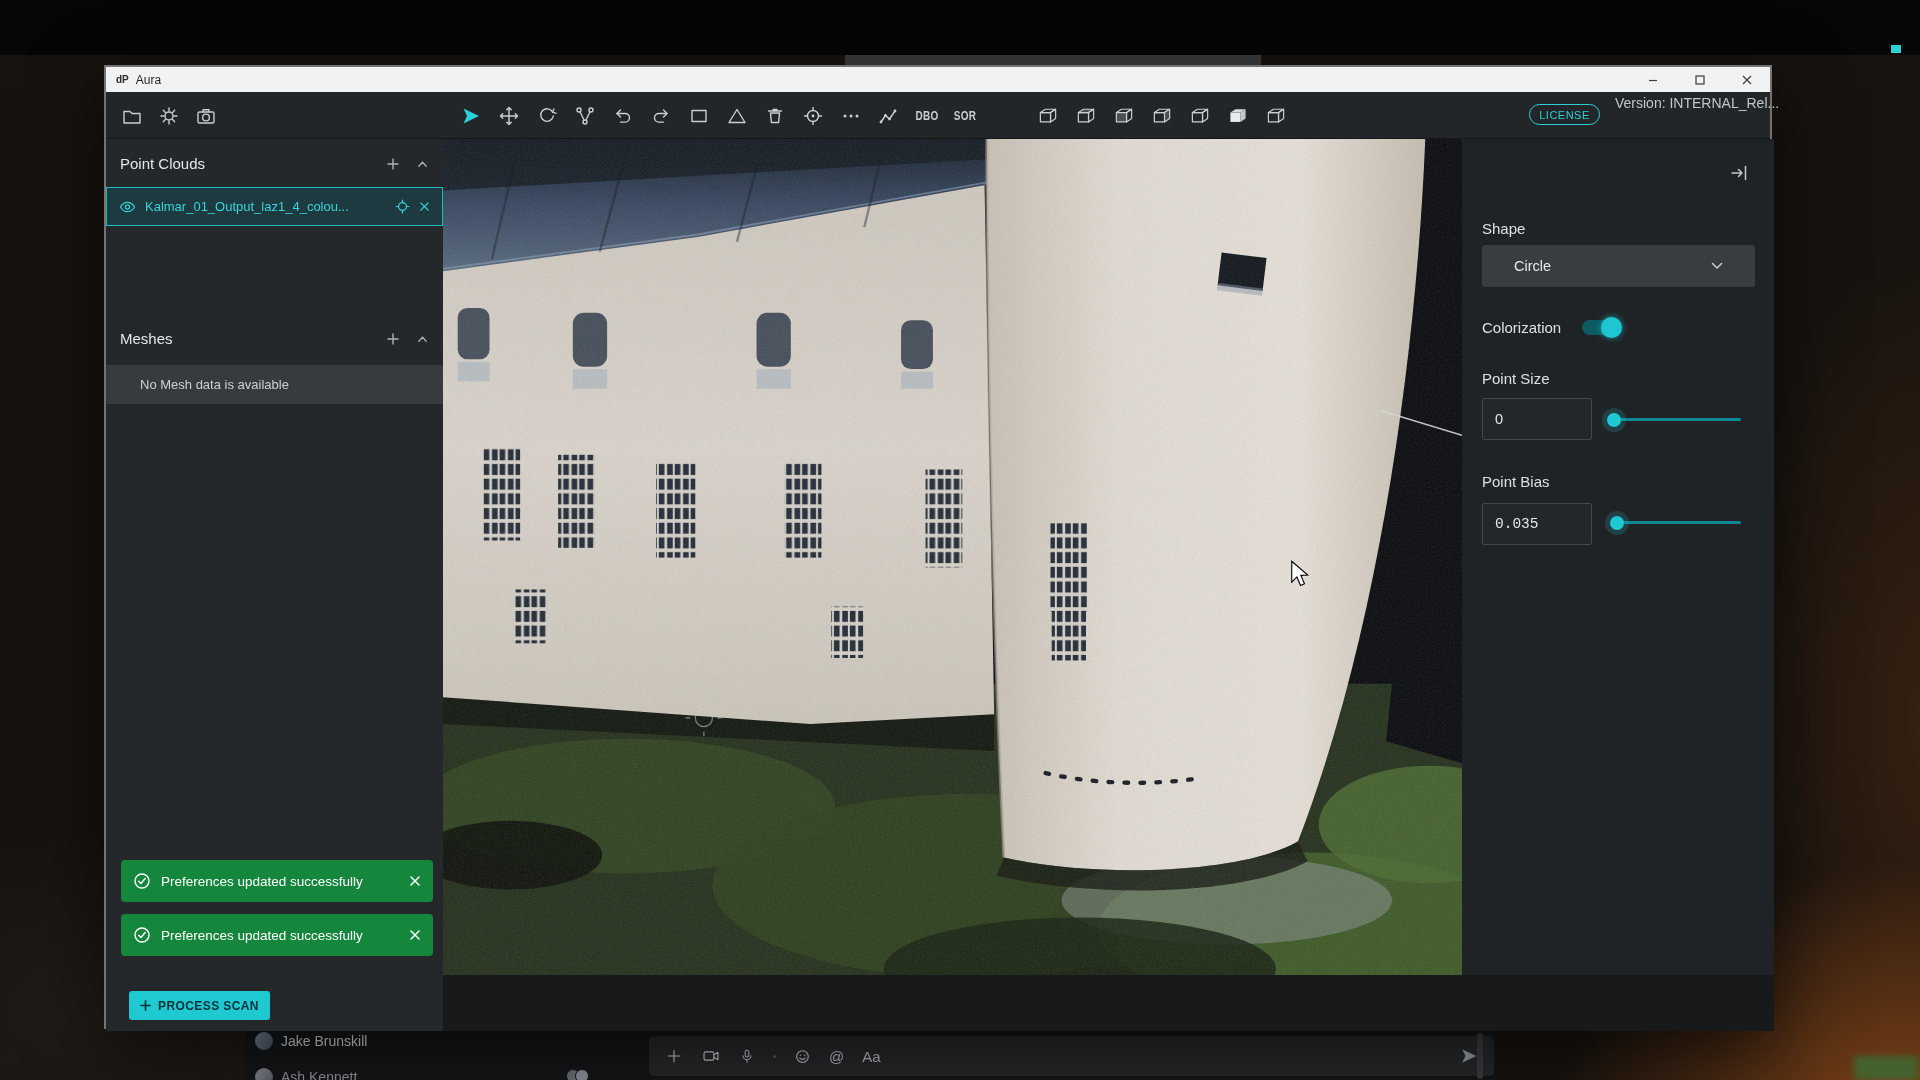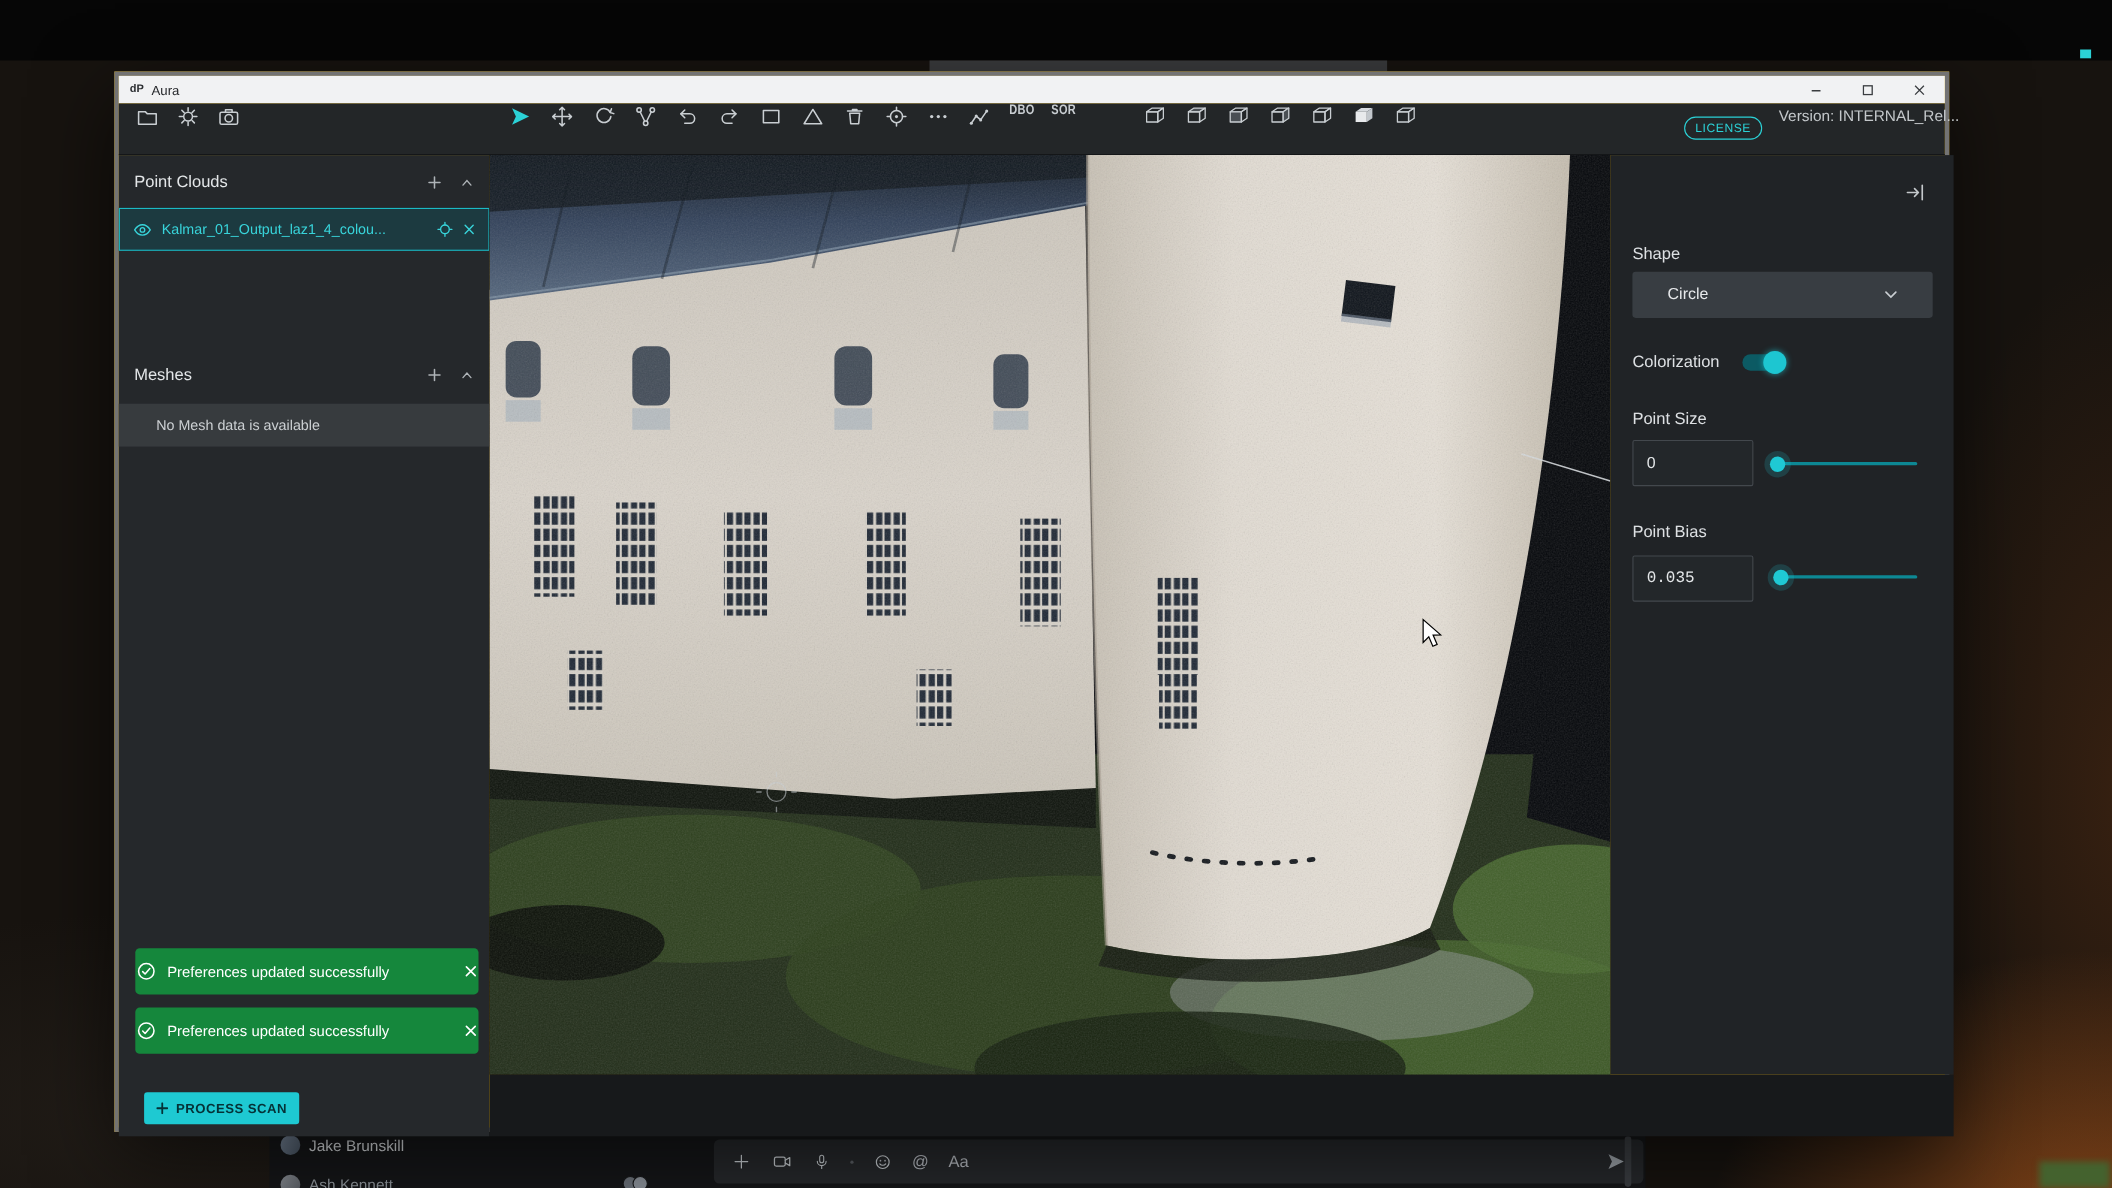--- a/index.html
+++ b/index.html
@@ -27,50 +27,50 @@
 #chat-members{left:321px;top:44px;position:absolute}
 #chat-members span{position:absolute;width:14px;height:14px;border-radius:50%;background:#6a7078;border:1px solid #17181a}
 #chat-members span:nth-child(2){left:9px;background:#8b9199}
 #chat-input{position:absolute;left:404px;top:11px;width:845px;height:40px;background:#26282b;border-radius:5px;display:flex;align-items:center;padding:0 16px;gap:18px;color:#b6bac0}
 #chat-input .txt{font-size:15px;color:#b6bac0}
 #chat-dot{width:3px;height:3px;border-radius:50%;background:#5a5e63}
 #chat-send{margin-left:auto}
 #chat-scroll{position:absolute;left:1232px;top:8px;width:6px;height:46px;border-radius:3px;background:#3a3d41}
 
 
-#win{left:104px;top:65px;width:1668px;height:964px;background:#eab308;box-shadow:0 22px 70px rgba(0,0,0,.6);border:4px solid #737373}
+#win{left:104px;top:65px;width:1668px;height:964px;background:#4d7c0f;box-shadow:0 22px 70px rgba(0,0,0,.6);border:2px solid #737373}
 
 #titlebar{left:0;top:0;width:100%;height:25px;background:#f1f2f3;display:flex;align-items:center;padding-left:10px;gap:7px}
 #app-logo{font-size:10px;font-weight:bold;color:#2a2d30}
 #win-title{font-size:12px;color:#1f2124}
 #win-ctrls{position:absolute;right:0;top:0;height:25px;display:flex}
 .win-btn{width:47px;height:25px;display:flex;align-items:center;justify-content:center}
 .win-btn svg{stroke:#3a3d40;fill:none;stroke-width:1.2}
 
 #toolbar{left:0;top:25px;width:100%;height:47px;background:#232628;border-bottom:1px solid #141618}
 .tgroup{position:absolute;top:0;height:47px;display:flex;align-items:center;gap:16px}
 #tg-left{left:15px;gap:15px}
 #tg-center{left:354px}
 #tg-views{left:931px}
-.tbtn{width:22px;height:45px;display:flex;align-items:flex-start;justify-content:center}
+.tbtn{width:22px;height:45px;display:flex;align-items:center;justify-content:center}
 .ttxt{font-size:10px;font-weight:bold;color:#c9ced2;letter-spacing:.3px;transform:scaleY(1.25)}
 #license-pill{position:absolute;left:1423px;top:12px;width:71px;height:21px;border:1px solid #2bd1d6;border-radius:11px;color:#2bd1d6;font-size:11px;display:flex;align-items:center;justify-content:center;letter-spacing:.5px}
 #version-label{position:absolute;left:1509px;top:3px;font-size:14px;color:#c3c7ca;white-space:nowrap}
 
 
 #sidebar{left:0;top:72px;width:337px;height:892px;background:#25282b}
 .side-row{position:absolute;left:0;width:337px;display:flex;align-items:center}
 .sec-head{height:37px;padding:0 14px;color:#e4e7e9;font-size:15px}
 .sec-head .spacer{flex:1}
 .sec-icons{display:flex;align-items:center;gap:16px}
 .sec-icons svg{stroke:#aeb3b7;fill:none;stroke-width:1.4;stroke-linecap:round}
 #pc-item{top:48px;height:39px;background:#1c3a40;border:1px solid #1bbac4;padding:0 12px;gap:9px;color:#38d4da;font-size:13px}
 #pc-item .lbl{flex:1;white-space:nowrap;overflow:hidden;text-overflow:ellipsis}
 .empty-row{height:39px;background:#373b3e;color:#cdd1d4;font-size:13px;padding-left:34px}
-.toast{position:absolute;left:15px;width:312px;height:42px;background:#15873c;border-radius:4px;display:flex;align-items:center;padding:0 1px;gap:10px;color:#fff;font-size:13.5px}
+.toast{position:absolute;left:15px;width:312px;height:42px;background:#15873c;border-radius:4px;display:flex;align-items:center;padding:0 12px;gap:10px;color:#fff;font-size:13.5px}
 .toast .msg{flex:1}
 #process-btn{position:absolute;left:23px;top:852px;width:141px;height:29px;background:#1ec9d2;border-radius:3px;display:flex;align-items:center;justify-content:center;gap:7px;color:#053237;font-size:12px;font-weight:bold;letter-spacing:.4px}
 #process-btn svg{stroke:#053237;stroke-width:1.8;fill:none;stroke-linecap:round}
 
 
 #viewport{left:337px;top:72px;width:1019px;height:836px;background:#000}
 #viewport svg{width:1019px;height:836px}
 #bottom-strip{left:337px;top:908px;width:1331px;height:56px;background:#17191b}
 
 

